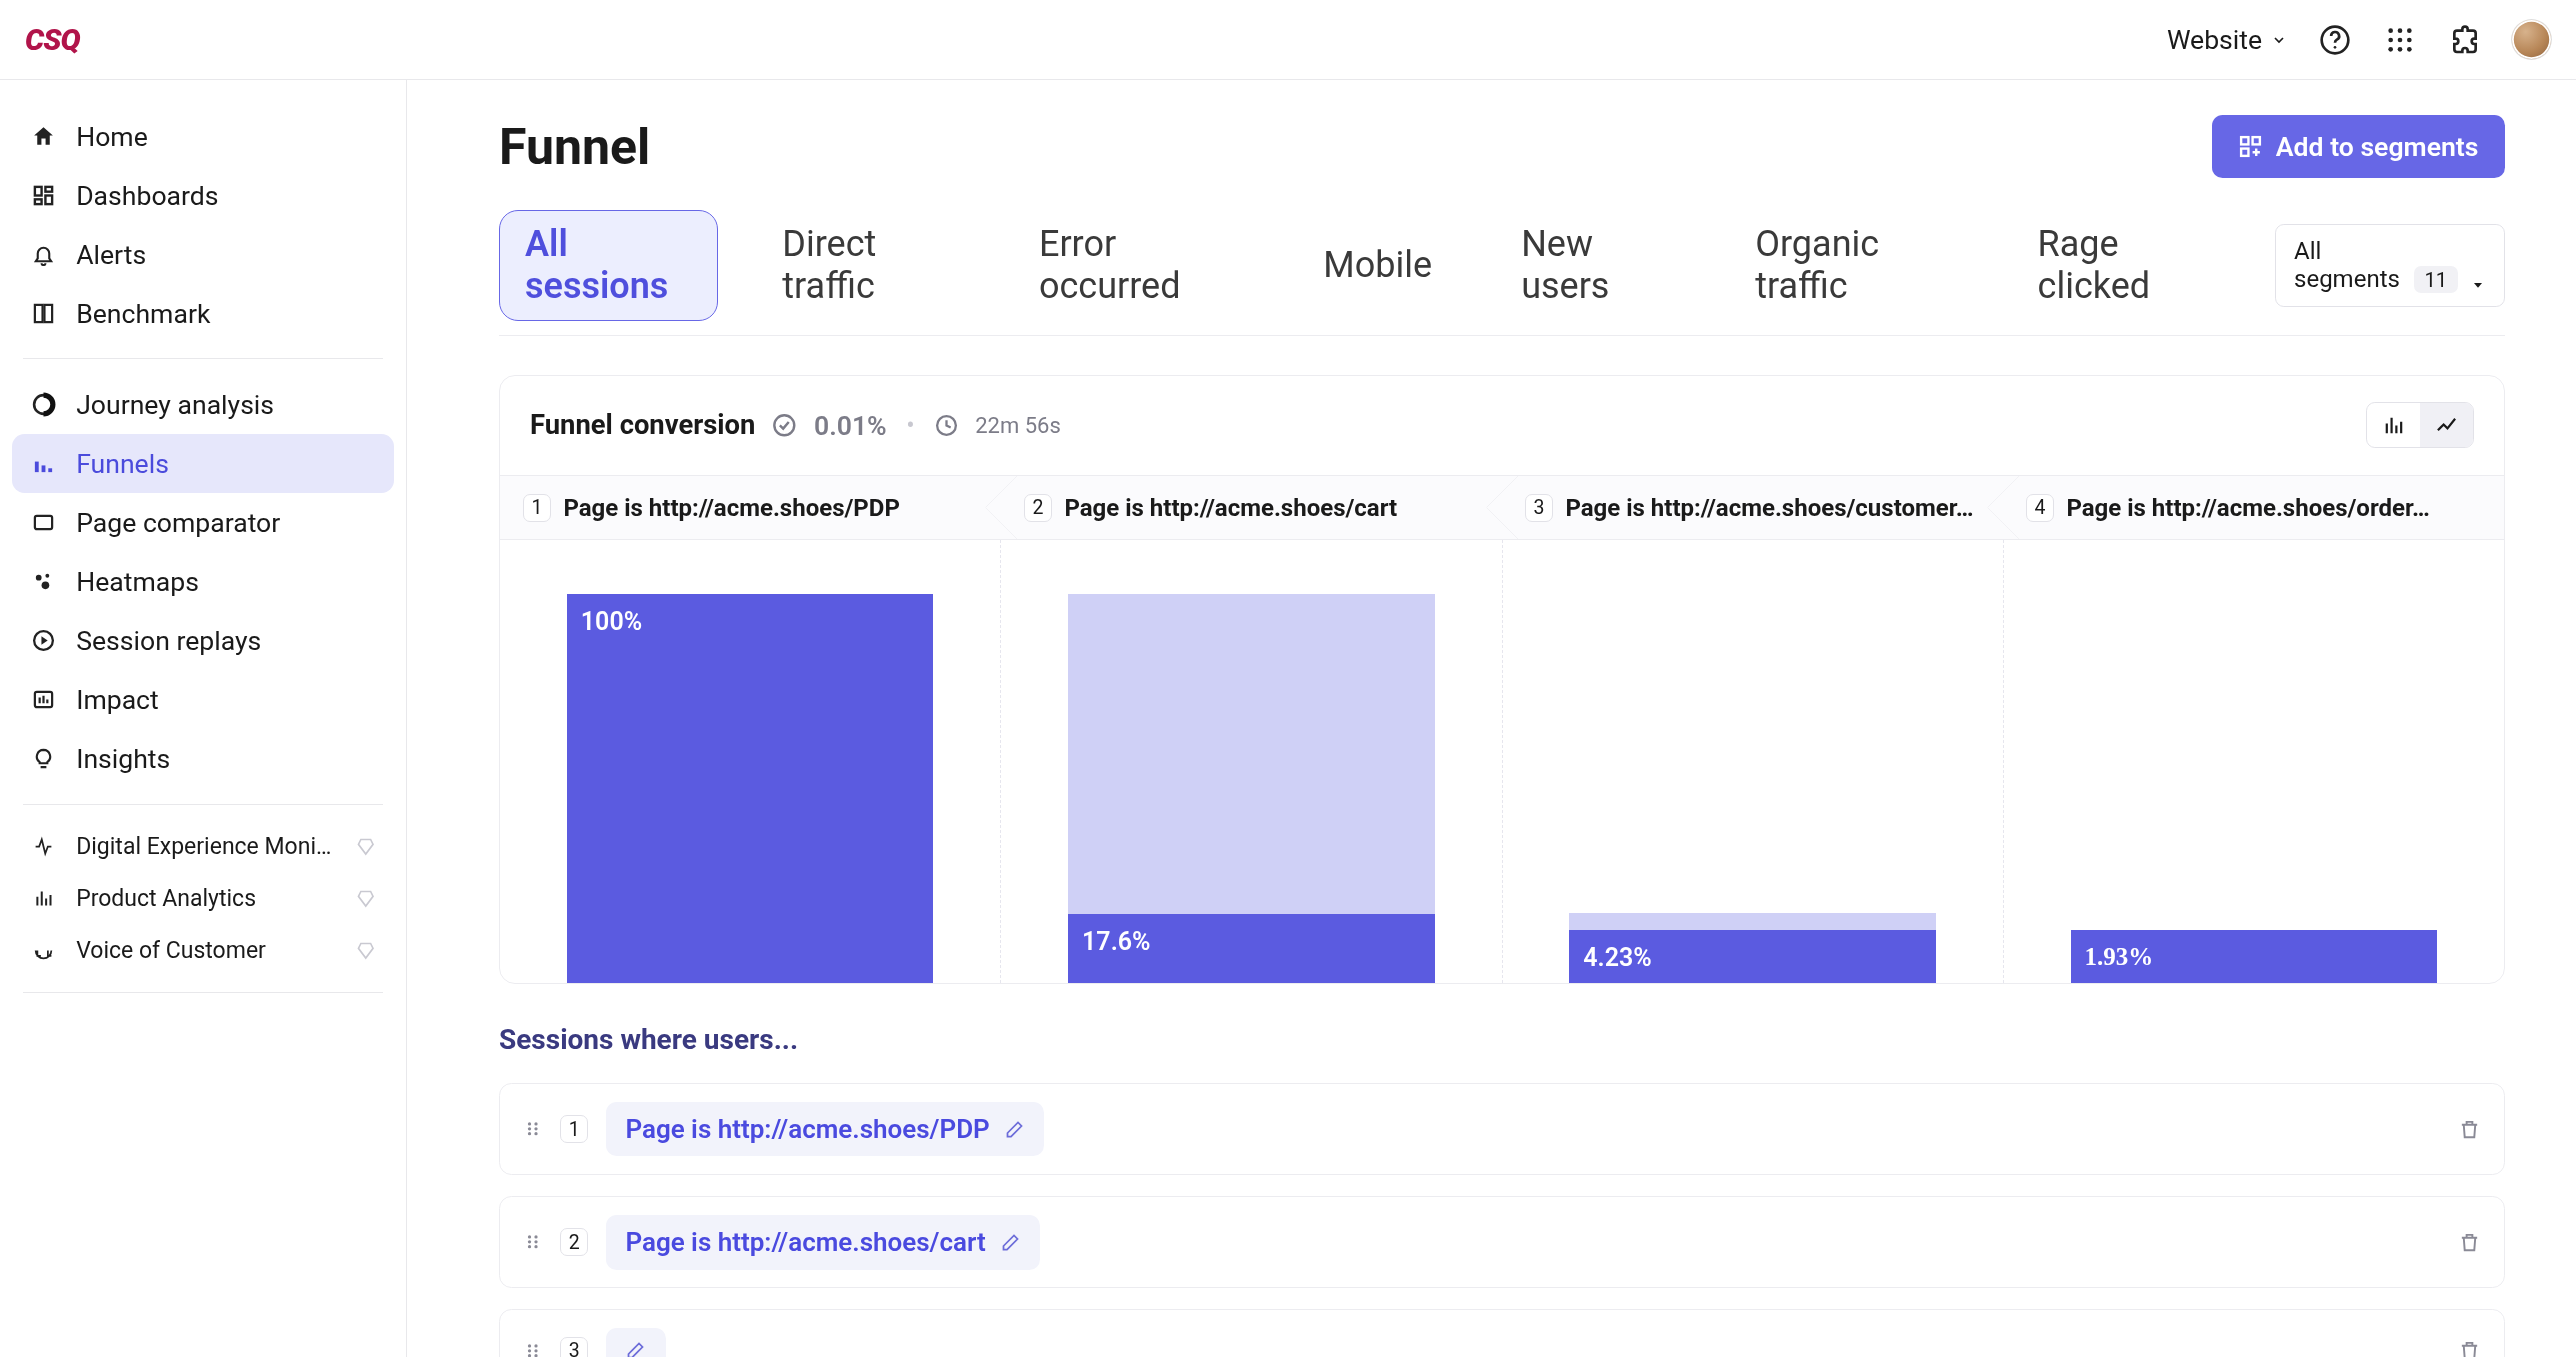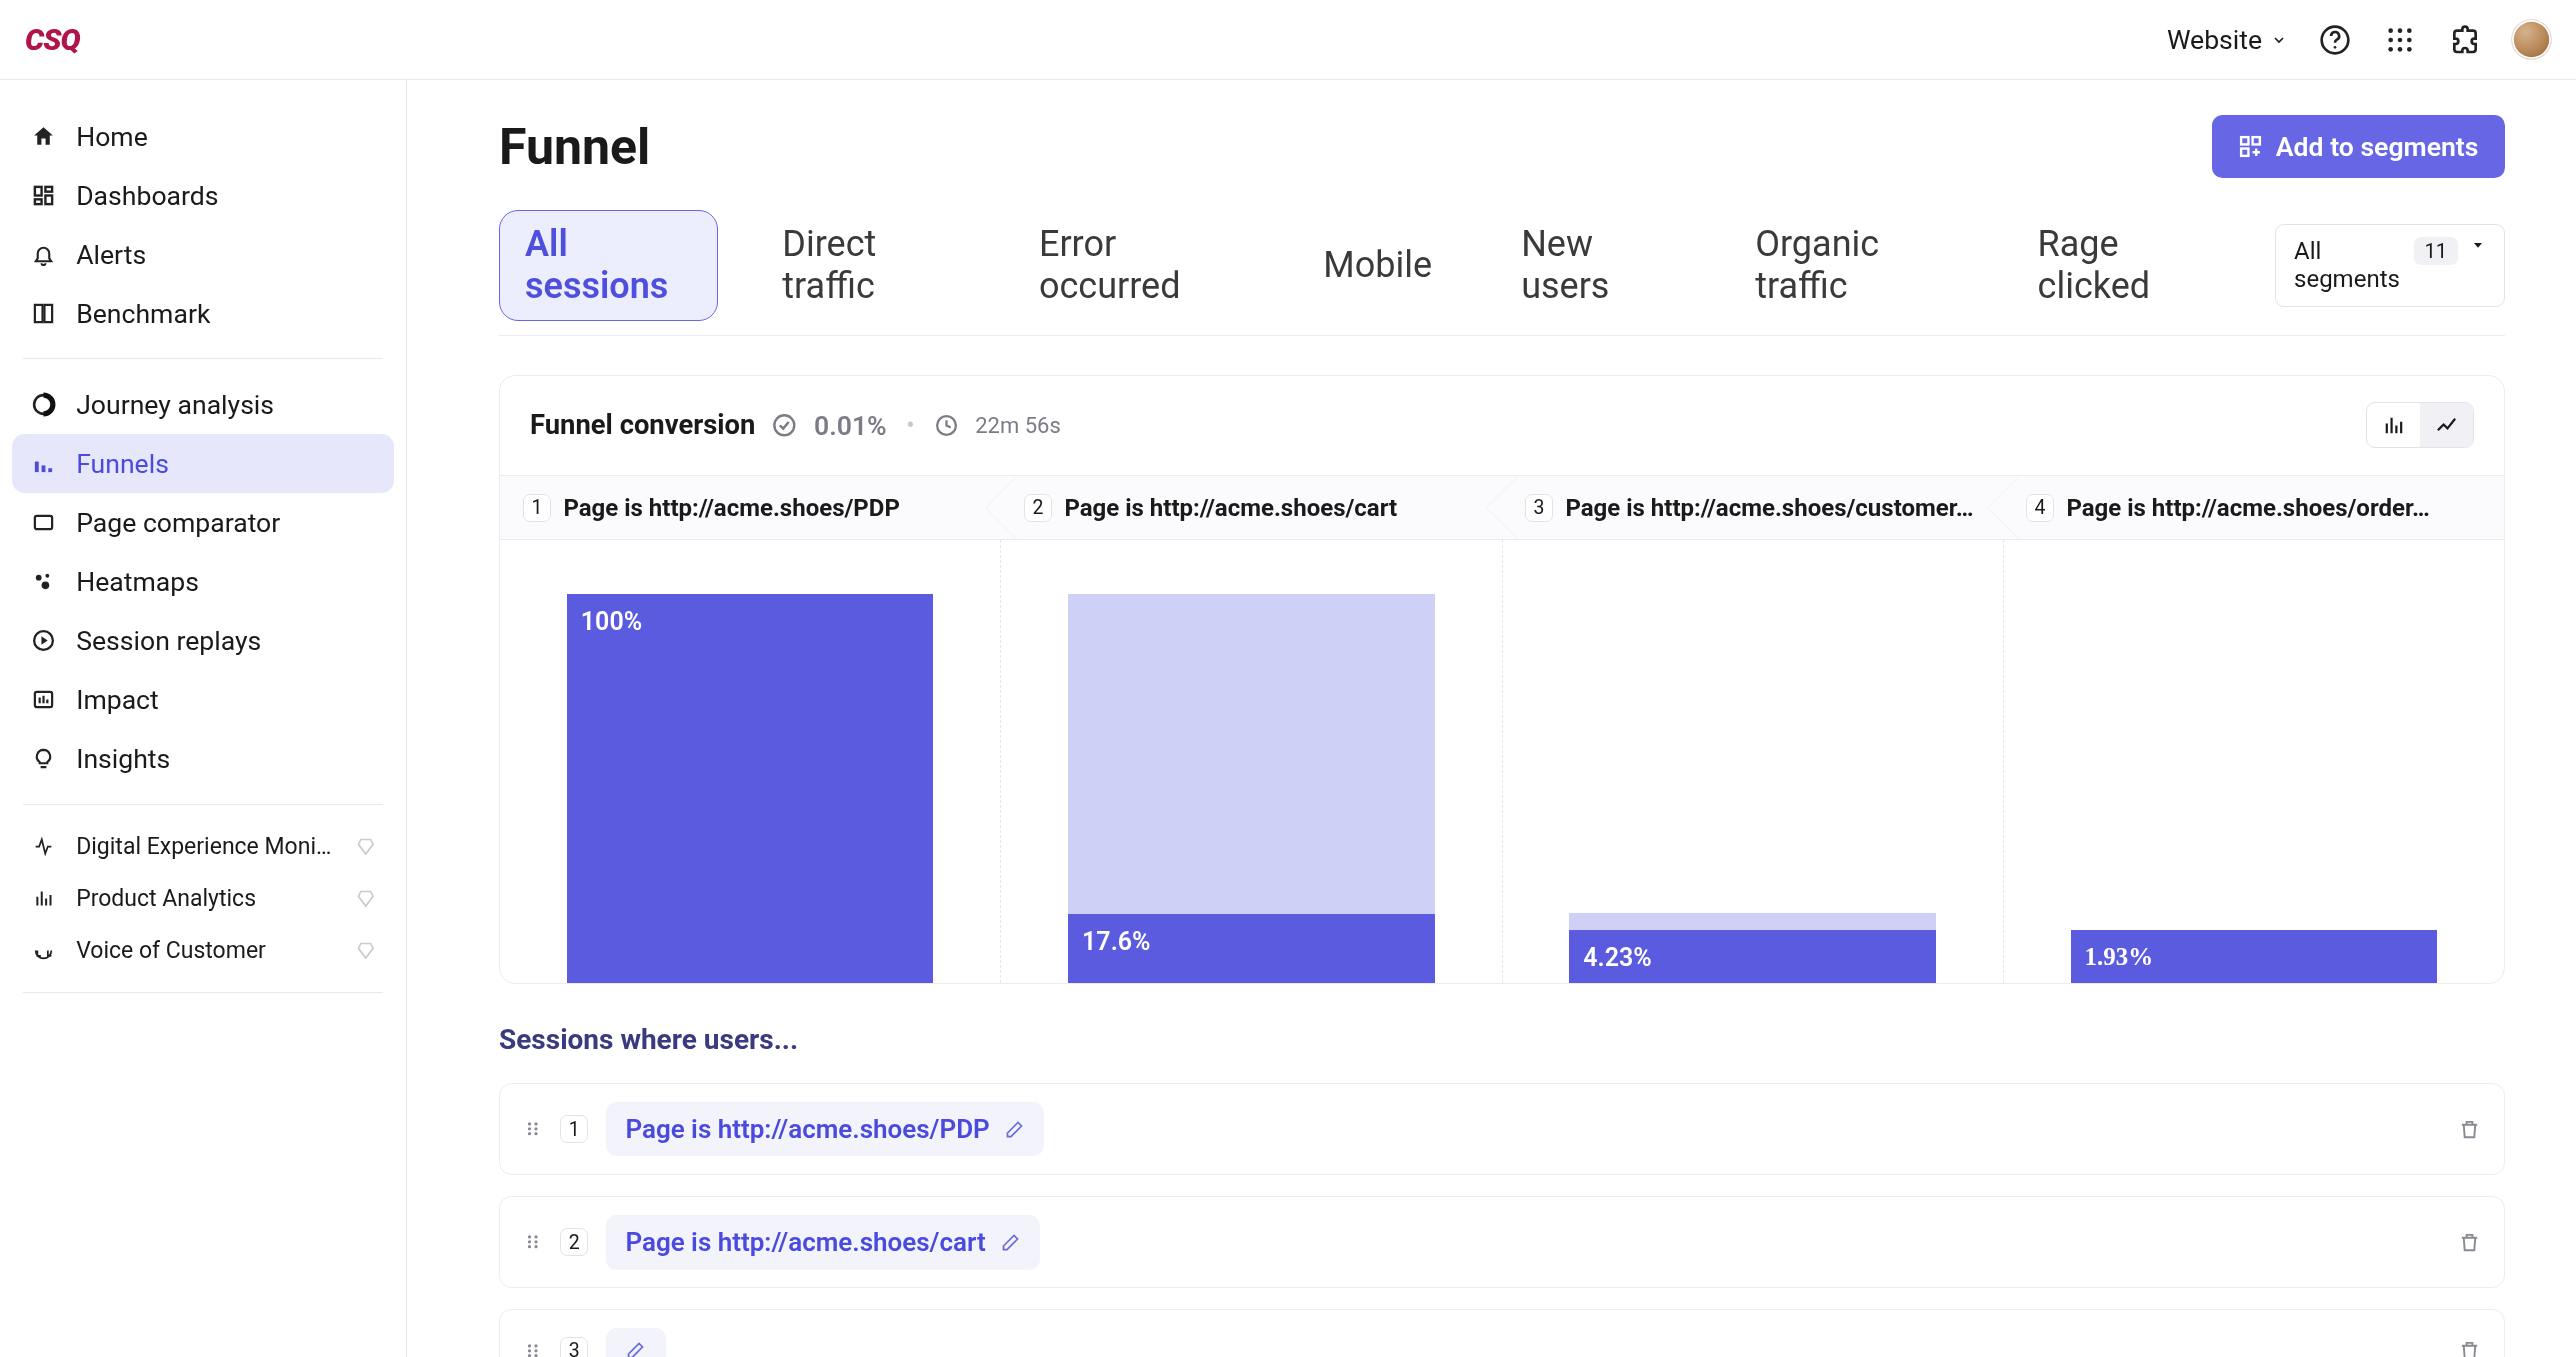--- a/index.html
+++ b/index.html
@@ -95,21 +95,21 @@
     margin-bottom: 14px;
   }
   .tab-pill.active {
     background:#eceefe;
     border:1.8px solid #6767e6;
     color:#4f4fdd;
     font-weight:600;
   }
   .segments-dd {
     margin-left:auto;
-    display:flex; align-items:flex-start; gap:12.4px;
+    display:flex; align-items:flex-end; gap:12.4px;
     border:0.9px solid #e2e2e8; border-radius:8.9px;
     padding: 12.4px 17.7px; cursor:pointer;
     font-size:24px;
     margin-bottom: 14px;
   }
   .segments-dd .count { background:#f1f1f5; border-radius:7px; padding:1.8px 10.6px; font-size:20.4px;}
 
   
   .card {
     border:0.9px solid #ececf0;

